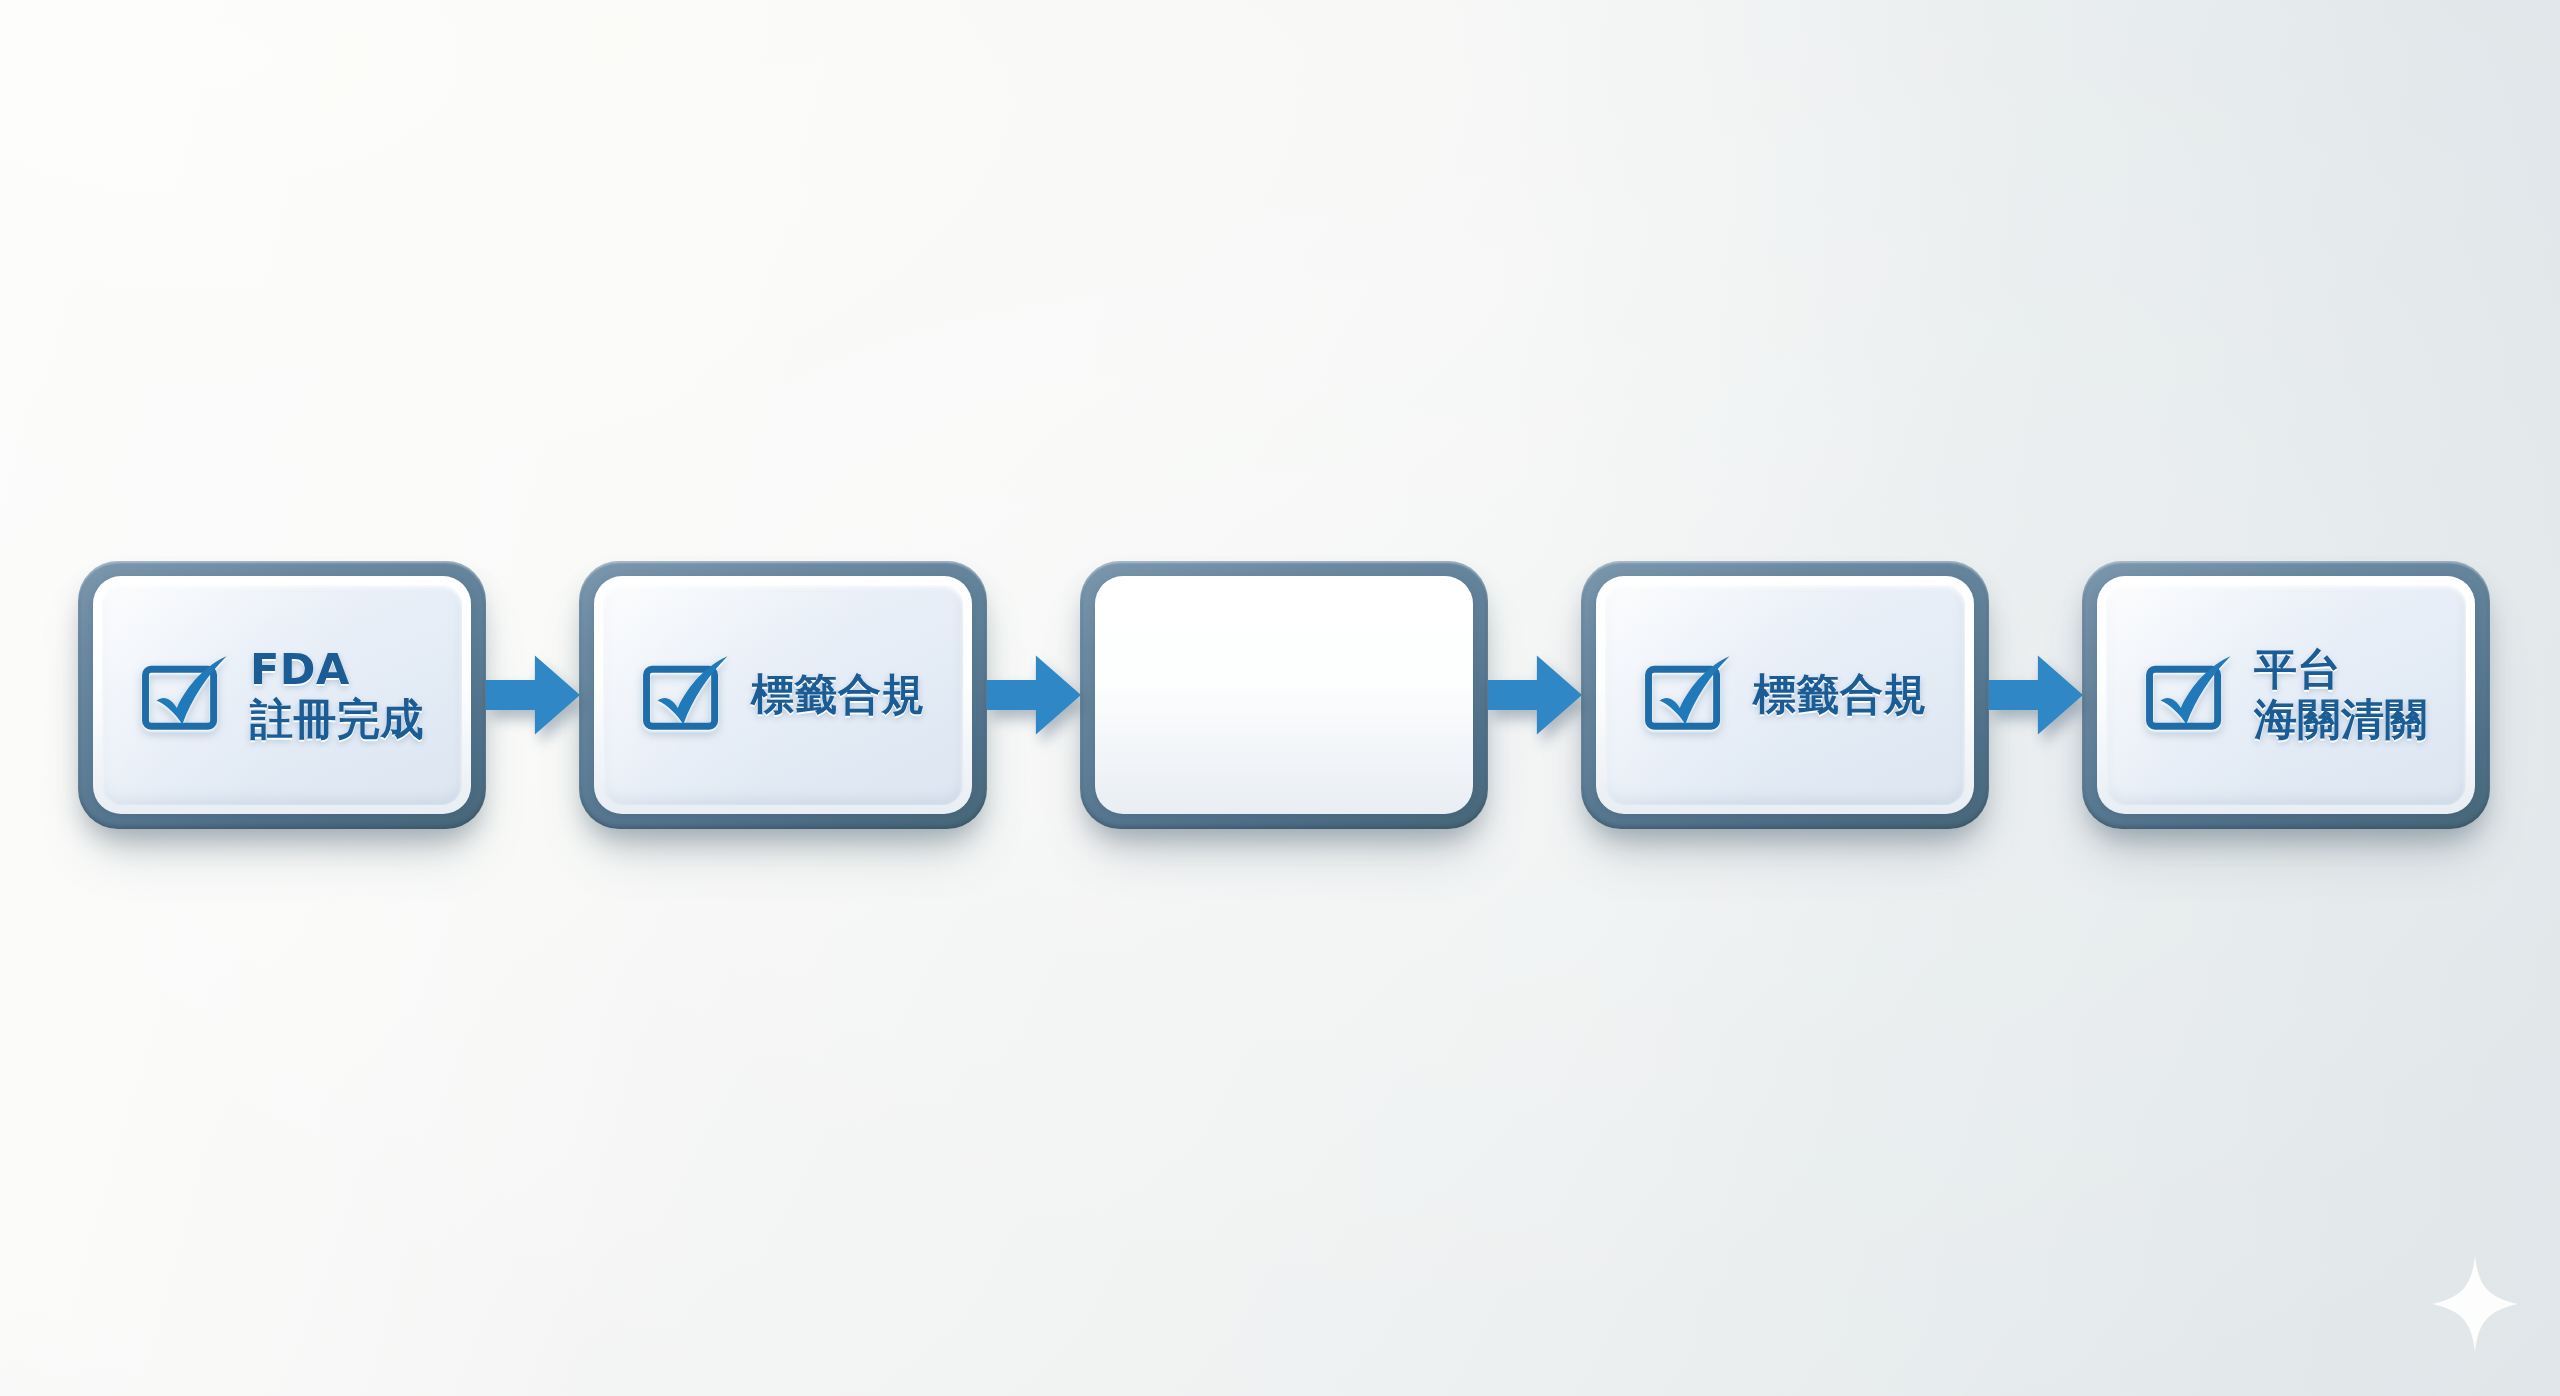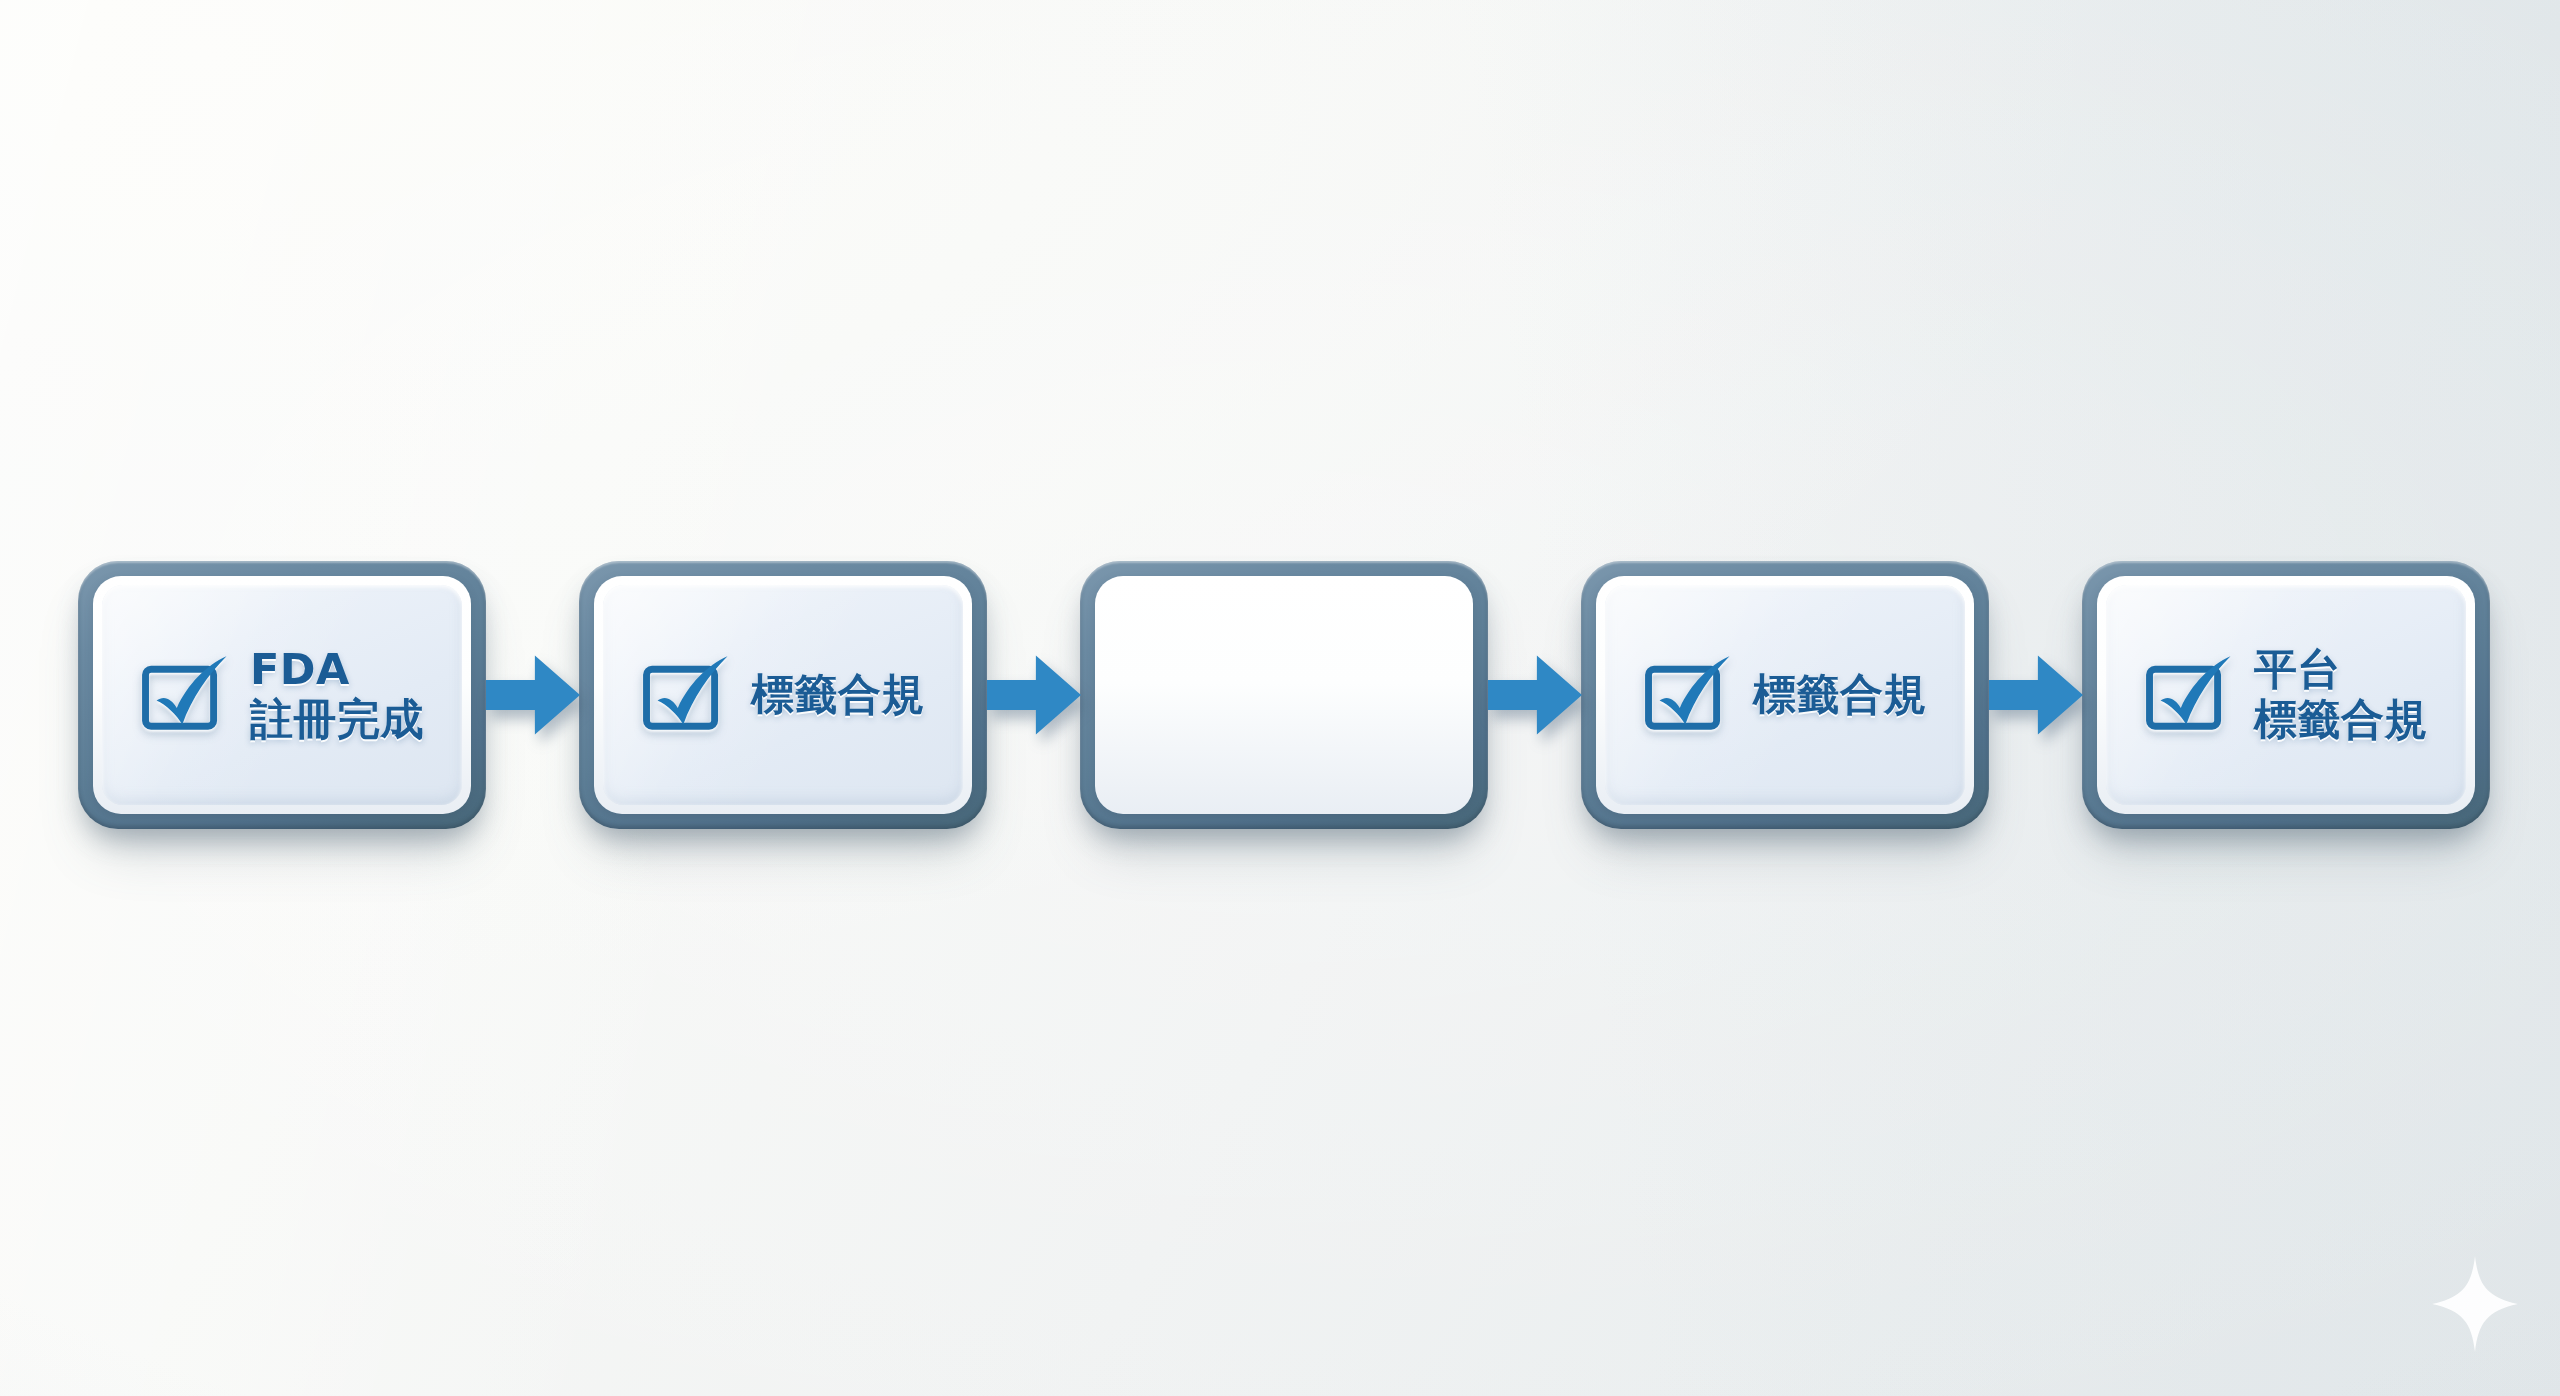--- a/index.html
+++ b/index.html
@@ -243,21 +243,21 @@
       <div class="step-frame"></div>
       <div class="step-ring"></div>
       <div class="step-face">
         <span class="check-icon">
           <svg viewBox="0 0 100 100" aria-hidden="true">
             <path d="M12 22 h62 a6 6 0 0 1 6 6 v50 a6 6 0 0 1 -6 6 h-62 a6 6 0 0 1 -6 -6 v-50 a6 6 0 0 1 6 -6 z" fill="none" stroke="#1e6da8" stroke-width="7.5" stroke-linejoin="round"></path>
             <path d="M18 56 C26 50 34 54 40 64 C52 38 72 18 94 8 C74 28 56 54 46 82 C40 72 28 60 18 56 Z" fill="#2079b8"></path>
           </svg>
         </span>
         <span class="step-label">平台
-標籤合規</span>
+海關清關</span>
       </div>
     </div>
 
   </div>
 
   <div id="sparkle">
     <svg viewBox="0 0 100 112" aria-hidden="true">
       <path d="M50 0 C54 34 64 48 100 56 C64 64 54 78 50 112 C46 78 36 64 0 56 C36 48 46 34 50 0 Z" fill="#ffffff" opacity="0.92"></path>
     </svg>
   </div>

